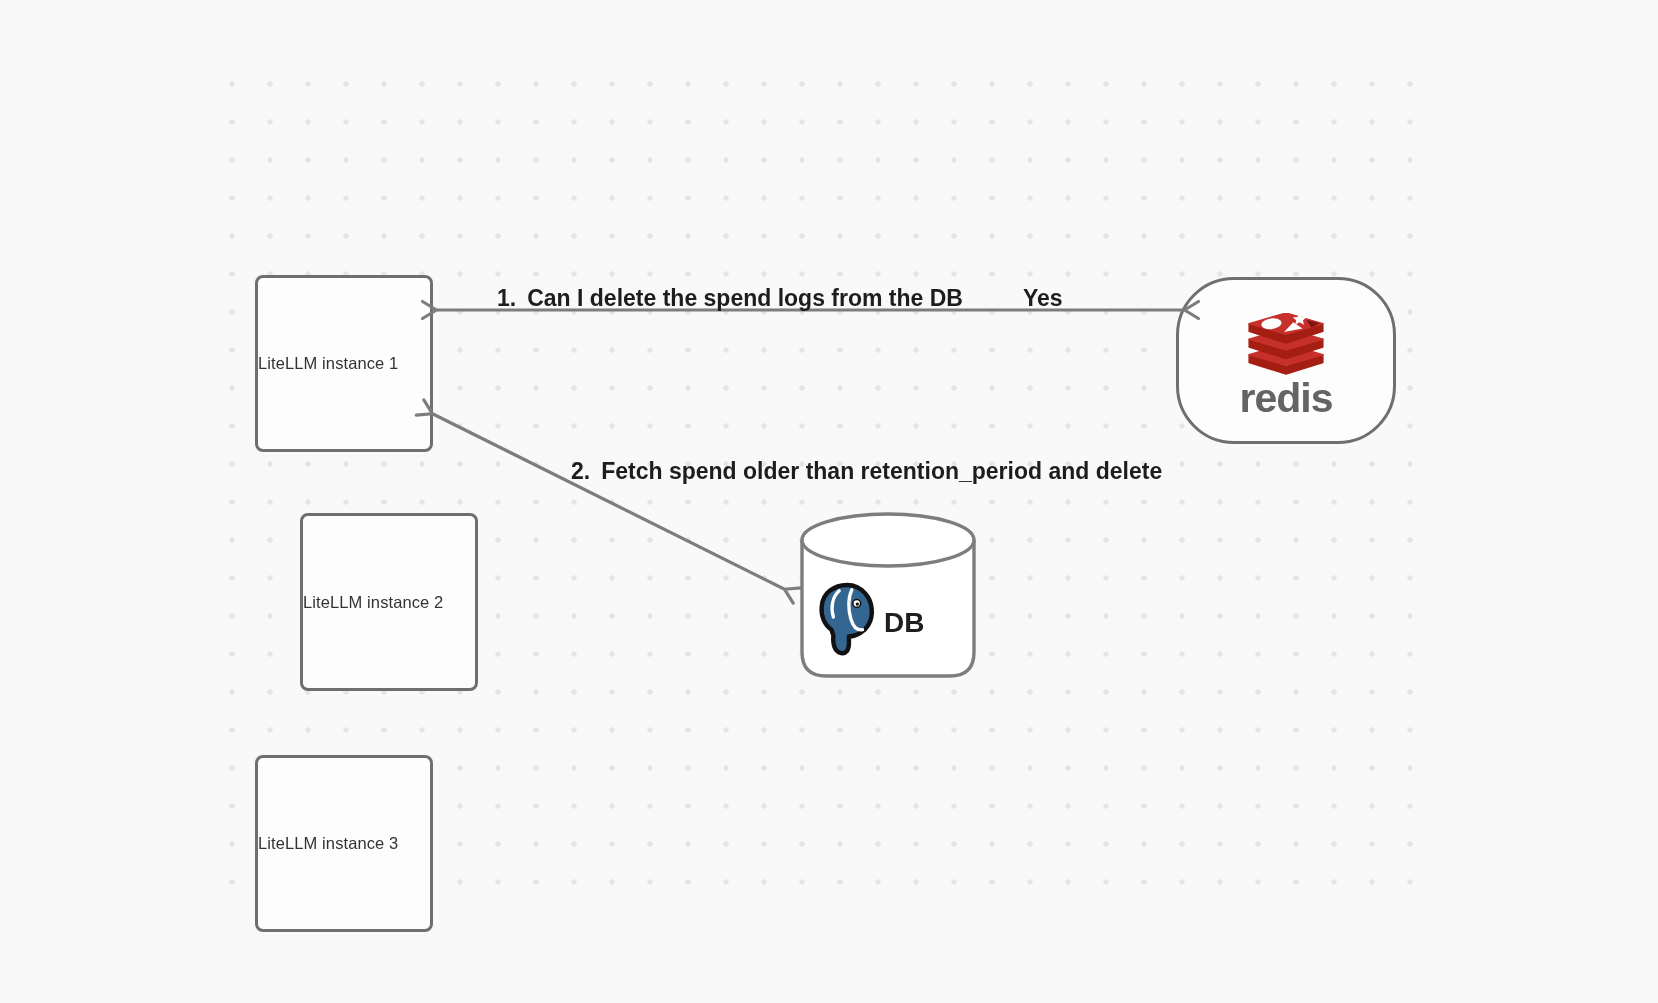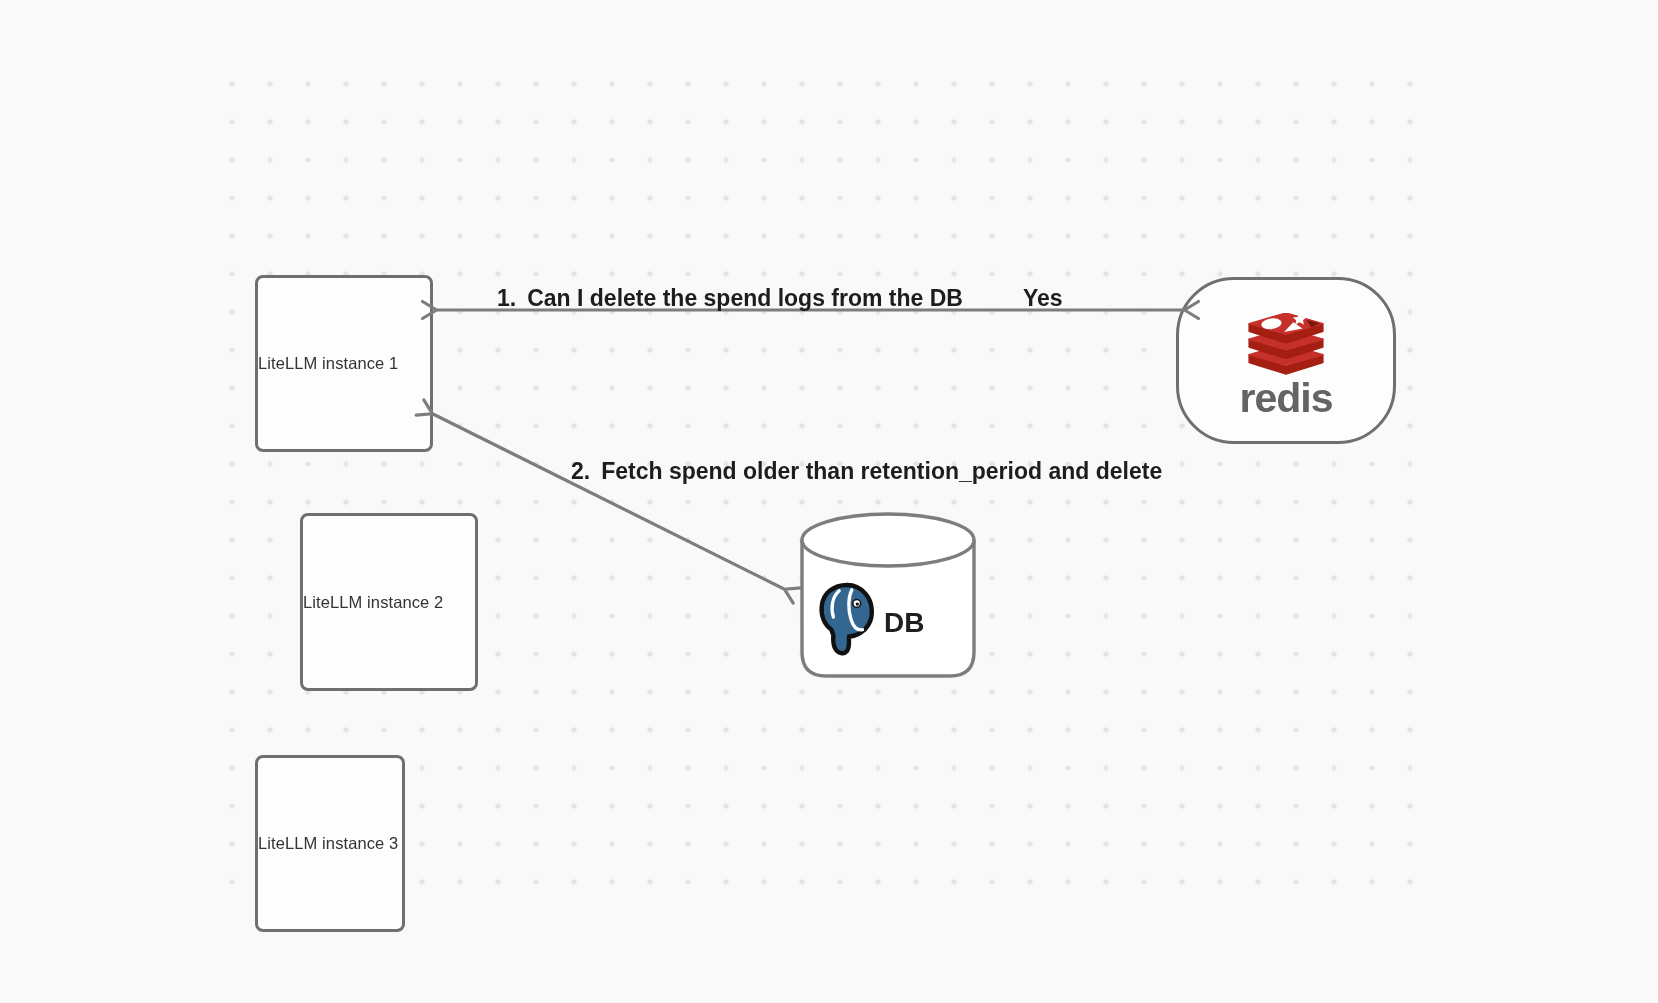--- a/index.html
+++ b/index.html
@@ -12,21 +12,21 @@
   body{background:var(--background);font-family:"Liberation Sans",sans-serif;}
   .canvas{position:relative;width:1658px;height:1003px;background:var(--background);overflow:hidden;}
   .dotgrid{position:absolute;left:213px;top:65px;width:1218px;height:838px;
     background-image:radial-gradient(circle,var(--grid-dot) 2.4px,transparent 3px);
     background-size:38px 38px;}
   .node{position:absolute;background:var(--node-bg);border:3px solid var(--node-border);
     border-radius:8px;display:flex;align-items:center;justify-content:flex-start;}
   .node-label{font-size:16.5px;color:var(--node-text);letter-spacing:0.1px;}
   .n1{left:255px;top:275px;width:178px;height:177px;}
   .n2{left:255px;top:513px;width:178px;height:178px;margin-left:45px;}
-  .n3{left:255px;top:755px;width:150px;height:177px;}
+  .n3{left:255px;top:755px;width:178px;height:177px;}
   .redis-node{left:1176px;top:277px;width:220px;height:167px;border-radius:58px;
     flex-direction:column;justify-content:flex-start;padding-top:33px;text-align:right;}
   .redis-wordmark{font-size:41px;font-weight:700;color:var(--redis-wordmark);
     line-height:38px;letter-spacing:-1px;margin-top:2px;}
   .overlay{position:absolute;left:0;top:0;pointer-events:none;}
   .arrow-line{stroke:var(--arrow);stroke-width:3.2px;pointer-events:stroke;}
   .arrow-head{stroke:var(--arrow);stroke-width:3.2px;fill:none;stroke-linecap:round;stroke-linejoin:round;}
   .cyl-stroke{fill:#ffffff;stroke:var(--arrow);stroke-width:3.4px;}
   .flow-label{position:absolute;display:flex;gap:11px;font-size:23px;font-weight:700;
     color:var(--label-text);line-height:24px;white-space:nowrap;}

